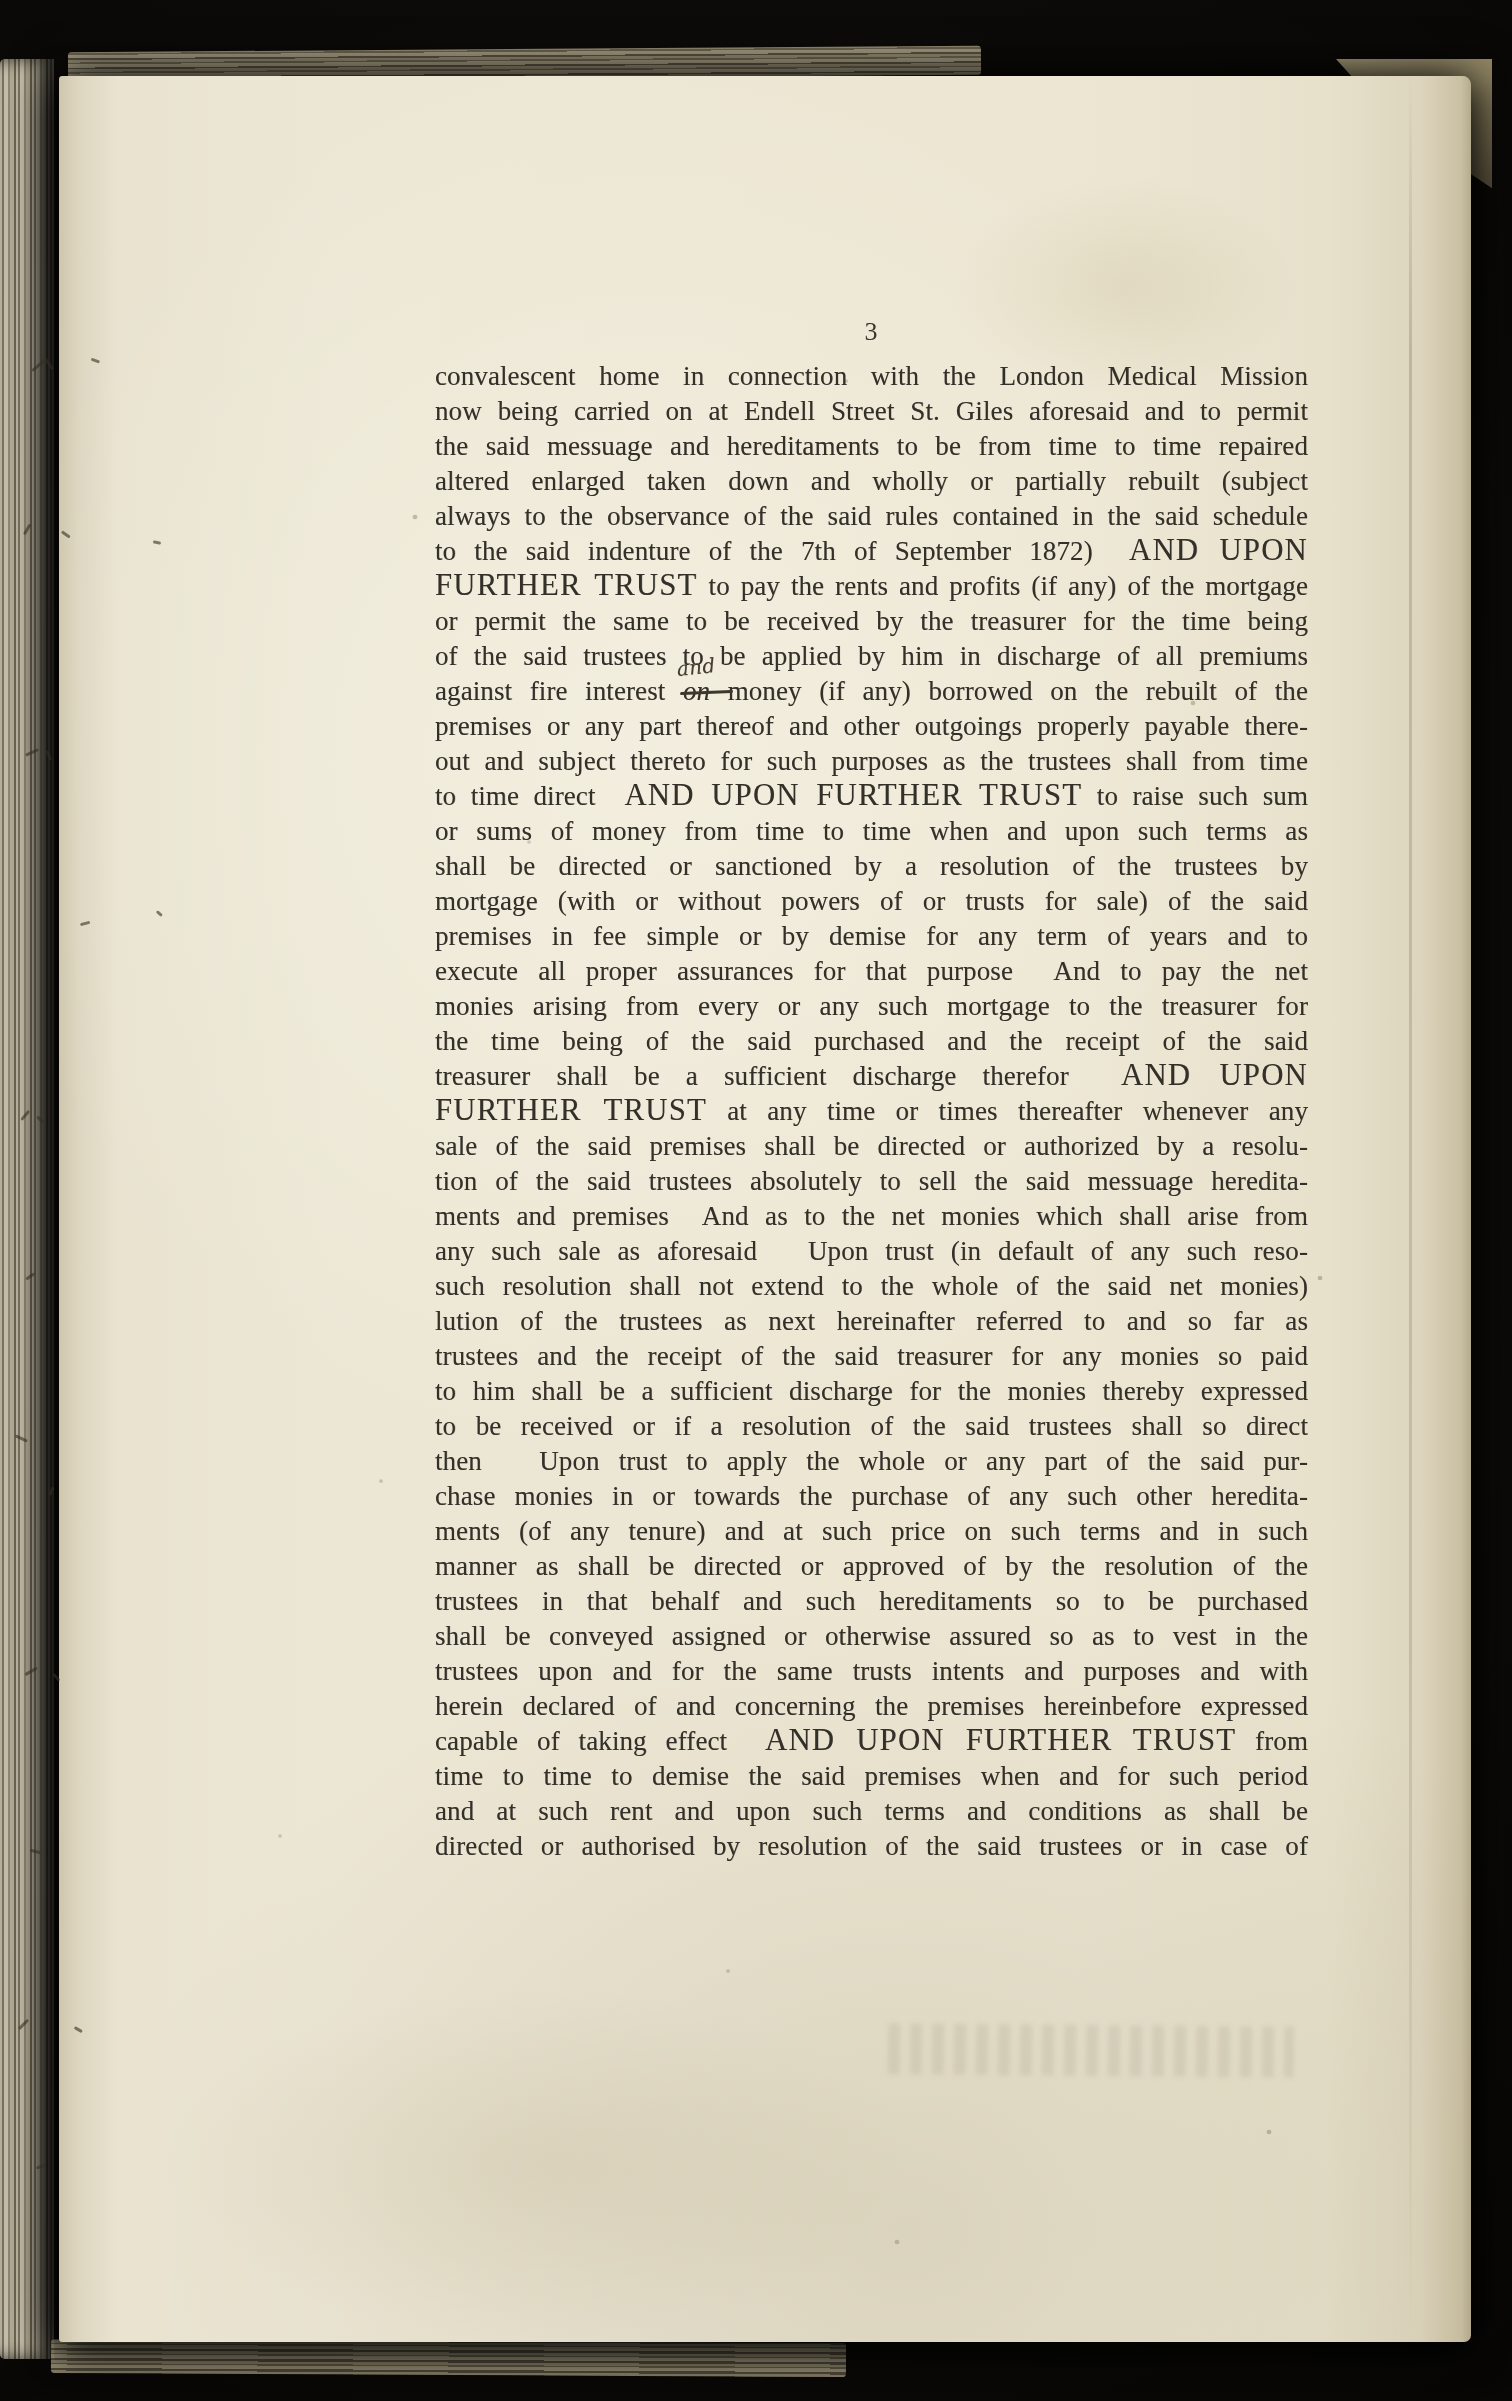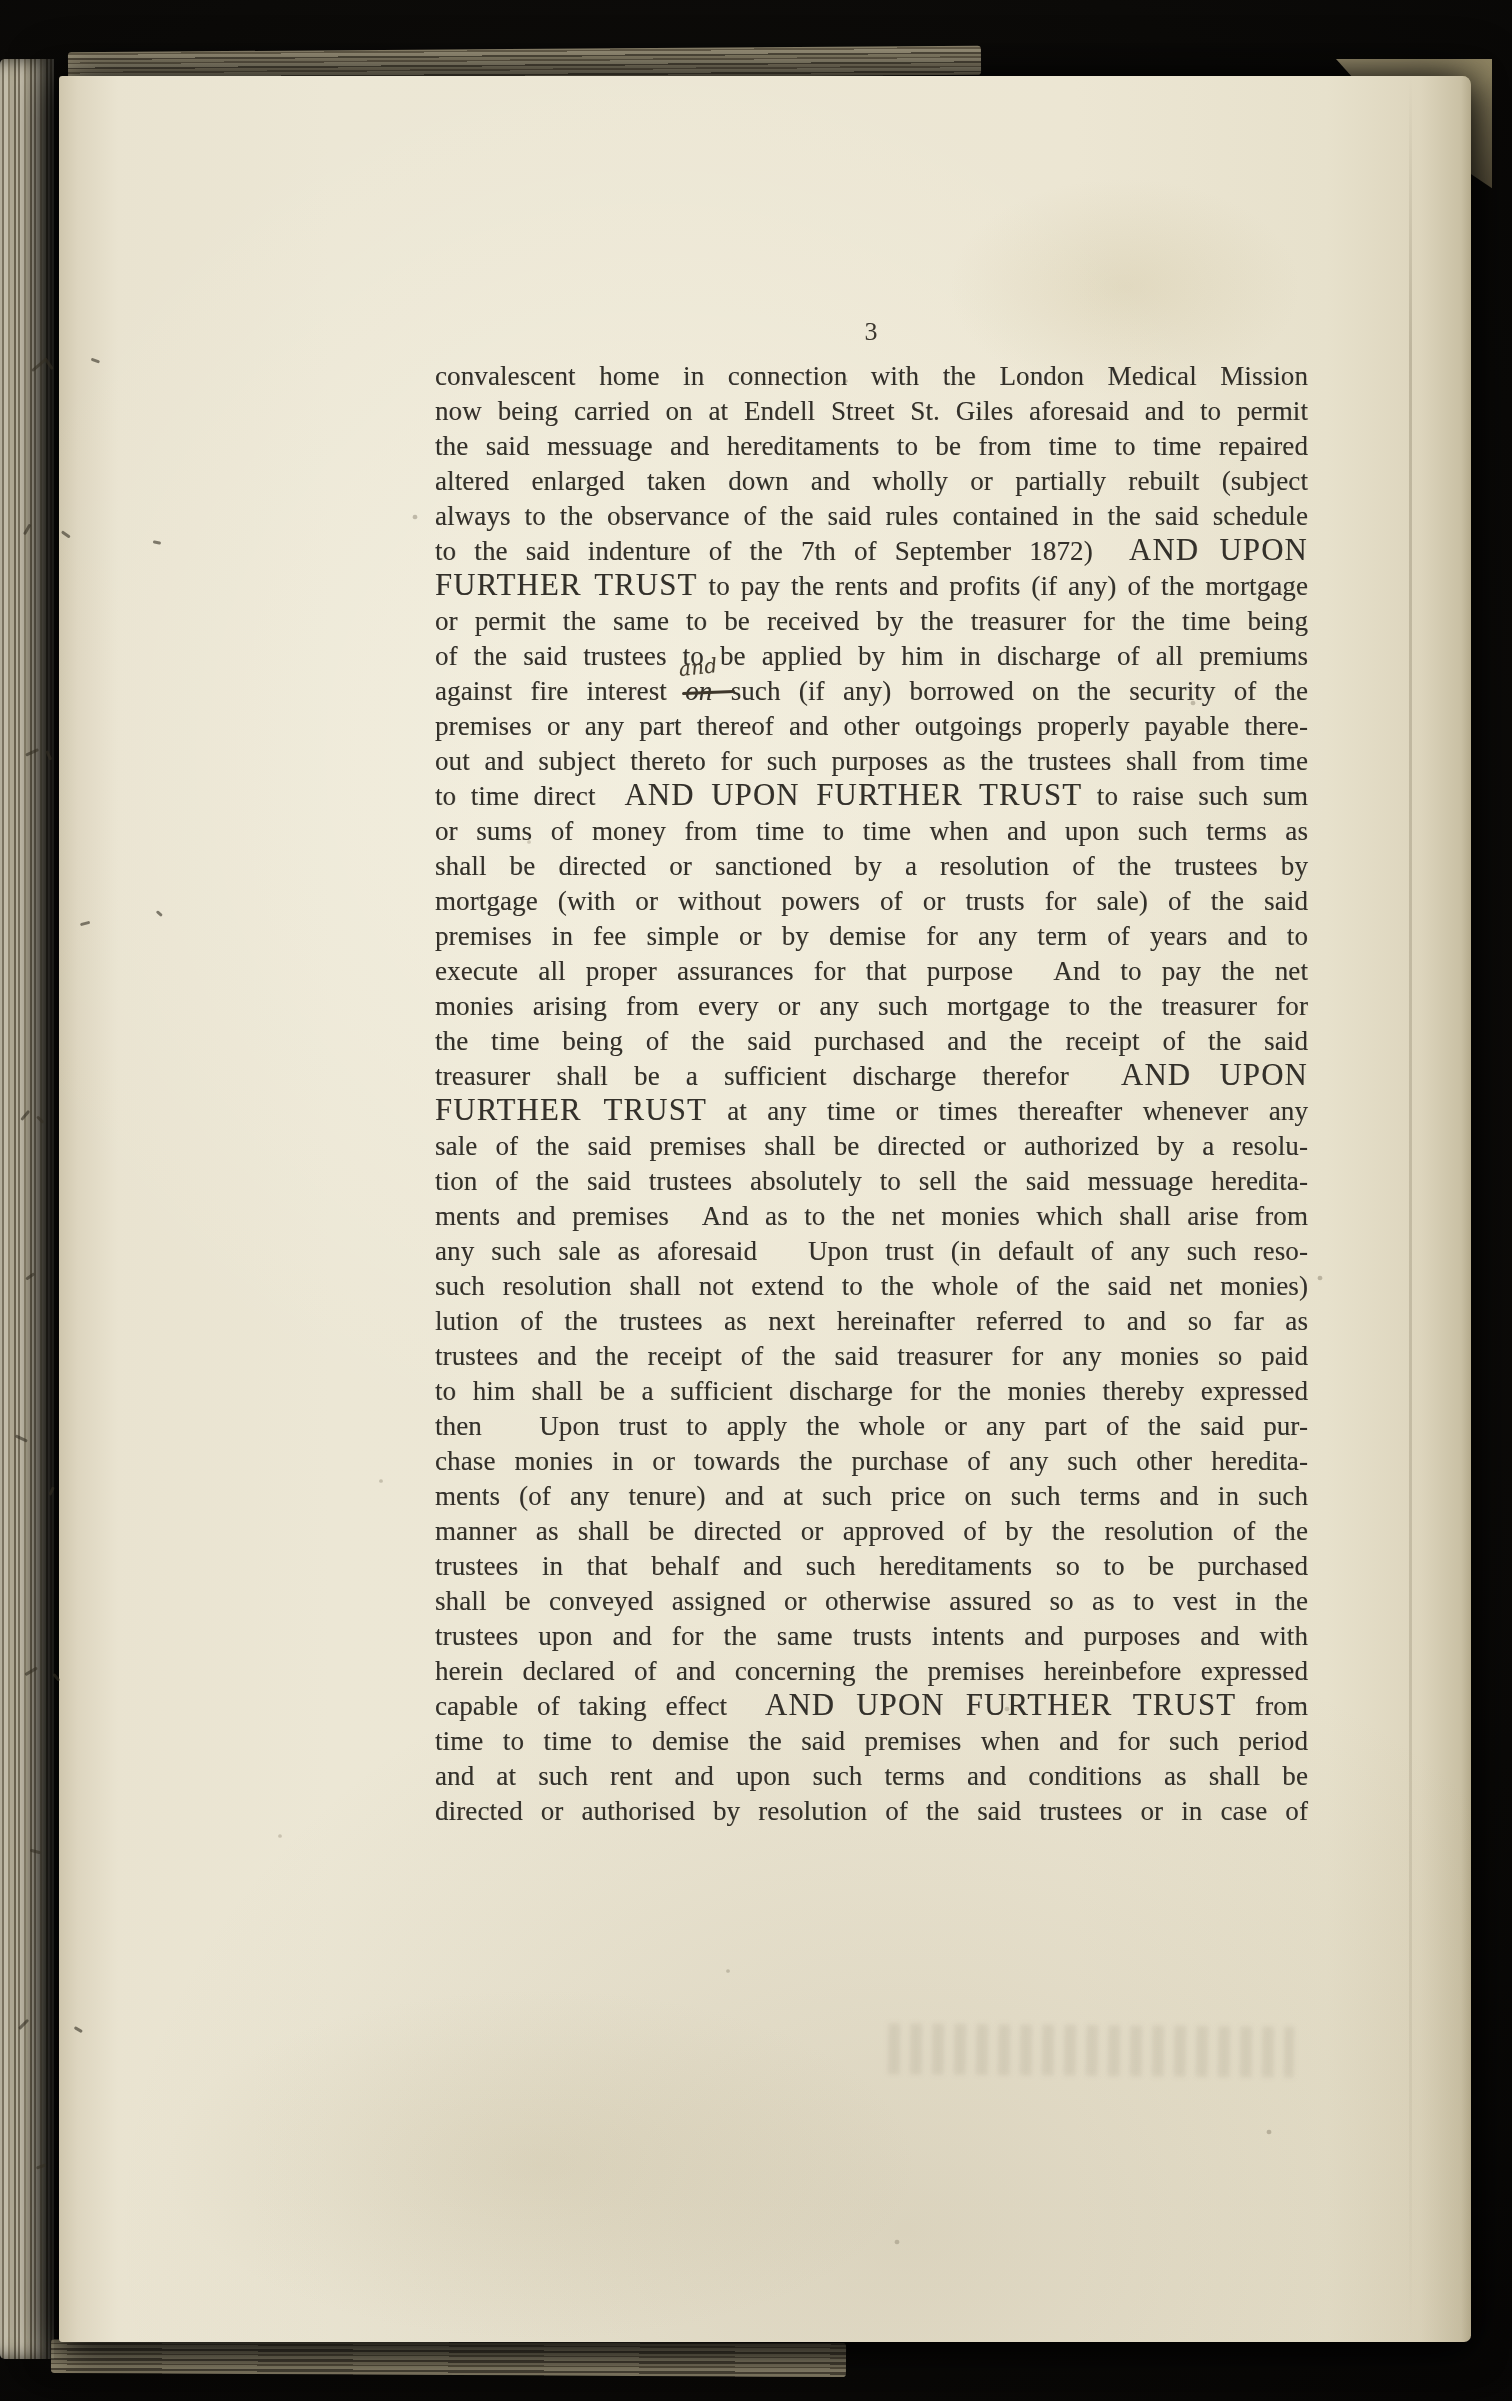--- a/index.html
+++ b/index.html
@@ -234,41 +234,42 @@
 
   <div class="line"><span>convalescent home in connection with the London Medical Mission</span></div>
       <div class="line"><span>now being carried on at Endell Street St. Giles aforesaid and to permit</span></div>
       <div class="line"><span>the said messuage and hereditaments to be from time to time repaired</span></div>
       <div class="line"><span>altered enlarged taken down and wholly or partially rebuilt (subject</span></div>
       <div class="line"><span>always to the observance of the said rules contained in the said schedule</span></div>
       <div class="line"><span>to the said indenture of the 7th of September 1872)&nbsp;&nbsp;</span><span class="caps">AND UPON</span></div>
       <div class="line"><span class="caps">FURTHER TRUST</span><span> to pay the rents and profits (if any) of the mortgage</span></div>
       <div class="line"><span>or permit the same to be received by the treasurer for the time being</span></div>
       <div class="line"><span>of the said trustees to be applied by him in discharge of all premiums</span></div>
-      <div class="line"><span>against fire interest </span><span class="correction"><span class="ins">and</span><span class="strike">on</span></span><span> such (if any) borrowed on the security of the</span></div>
+      <div class="line"><span>against fire interest </span><span class="correction"><span class="ins">and</span><span class="strike">on</span></span><span> money (if any) borrowed on the rebuilt of the</span></div>
       <div class="line"><span>premises or any part thereof and other outgoings properly payable there-</span></div>
       <div class="line"><span>out and subject thereto for such purposes as the trustees shall from time</span></div>
       <div class="line"><span>to time direct&nbsp;&nbsp;</span><span class="caps">AND UPON FURTHER TRUST</span><span> to raise such sum</span></div>
       <div class="line"><span>or sums of money from time to time when and upon such terms as</span></div>
       <div class="line"><span>shall be directed or sanctioned by a resolution of the trustees by</span></div>
       <div class="line"><span>mortgage (with or without powers of or trusts for sale) of the said</span></div>
       <div class="line"><span>premises in fee simple or by demise for any term of years and to</span></div>
       <div class="line"><span>execute all proper assurances for that purpose&nbsp;&nbsp;And to pay the net</span></div>
       <div class="line"><span>monies arising from every or any such mortgage to the treasurer for</span></div>
       <div class="line"><span>the time being of the said purchased and the receipt of the said</span></div>
       <div class="line"><span>treasurer shall be a sufficient discharge therefor&nbsp;&nbsp;</span><span class="caps">AND UPON</span></div>
       <div class="line"><span class="caps">FURTHER TRUST</span><span> at any time or times thereafter whenever any</span></div>
       <div class="line"><span>sale of the said premises shall be directed or authorized by a resolu-</span></div>
       <div class="line"><span>tion of the said trustees absolutely to sell the said messuage heredita-</span></div>
       <div class="line"><span>ments and premises&nbsp;&nbsp;And as to the net monies which shall arise from</span></div>
       <div class="line"><span>any such sale as aforesaid&nbsp;&nbsp;&nbsp;Upon trust (in default of any such reso-</span></div>
       <div class="line"><span>such resolution shall not extend to the whole of the said net monies)</span></div>
       <div class="line"><span>lution of the trustees as next hereinafter referred to and so far as</span></div>
       <div class="line"><span>trustees and the receipt of the said treasurer for any monies so paid</span></div>
       <div class="line"><span>to him shall be a sufficient discharge for the monies thereby expressed</span></div>
+      <div class="line"><span>to be received or if a resolution of the said trustees shall so direct</span></div>
       <div class="line"><span>then&nbsp;&nbsp;&nbsp;Upon trust to apply the whole or any part of the said pur-</span></div>
       <div class="line"><span>chase monies in or towards the purchase of any such other heredita-</span></div>
       <div class="line"><span>ments (of any tenure) and at such price on such terms and in such</span></div>
       <div class="line"><span>manner as shall be directed or approved of by the resolution of the</span></div>
       <div class="line"><span>trustees in that behalf and such hereditaments so to be purchased</span></div>
       <div class="line"><span>shall be conveyed assigned or otherwise assured so as to vest in the</span></div>
       <div class="line"><span>trustees upon and for the same trusts intents and purposes and with</span></div>
       <div class="line"><span>herein declared of and concerning the premises hereinbefore expressed</span></div>
       <div class="line"><span>capable of taking effect&nbsp;&nbsp;</span><span class="caps">AND UPON FURTHER TRUST</span><span> from</span></div>
       <div class="line"><span>time to time to demise the said premises when and for such period</span></div>

